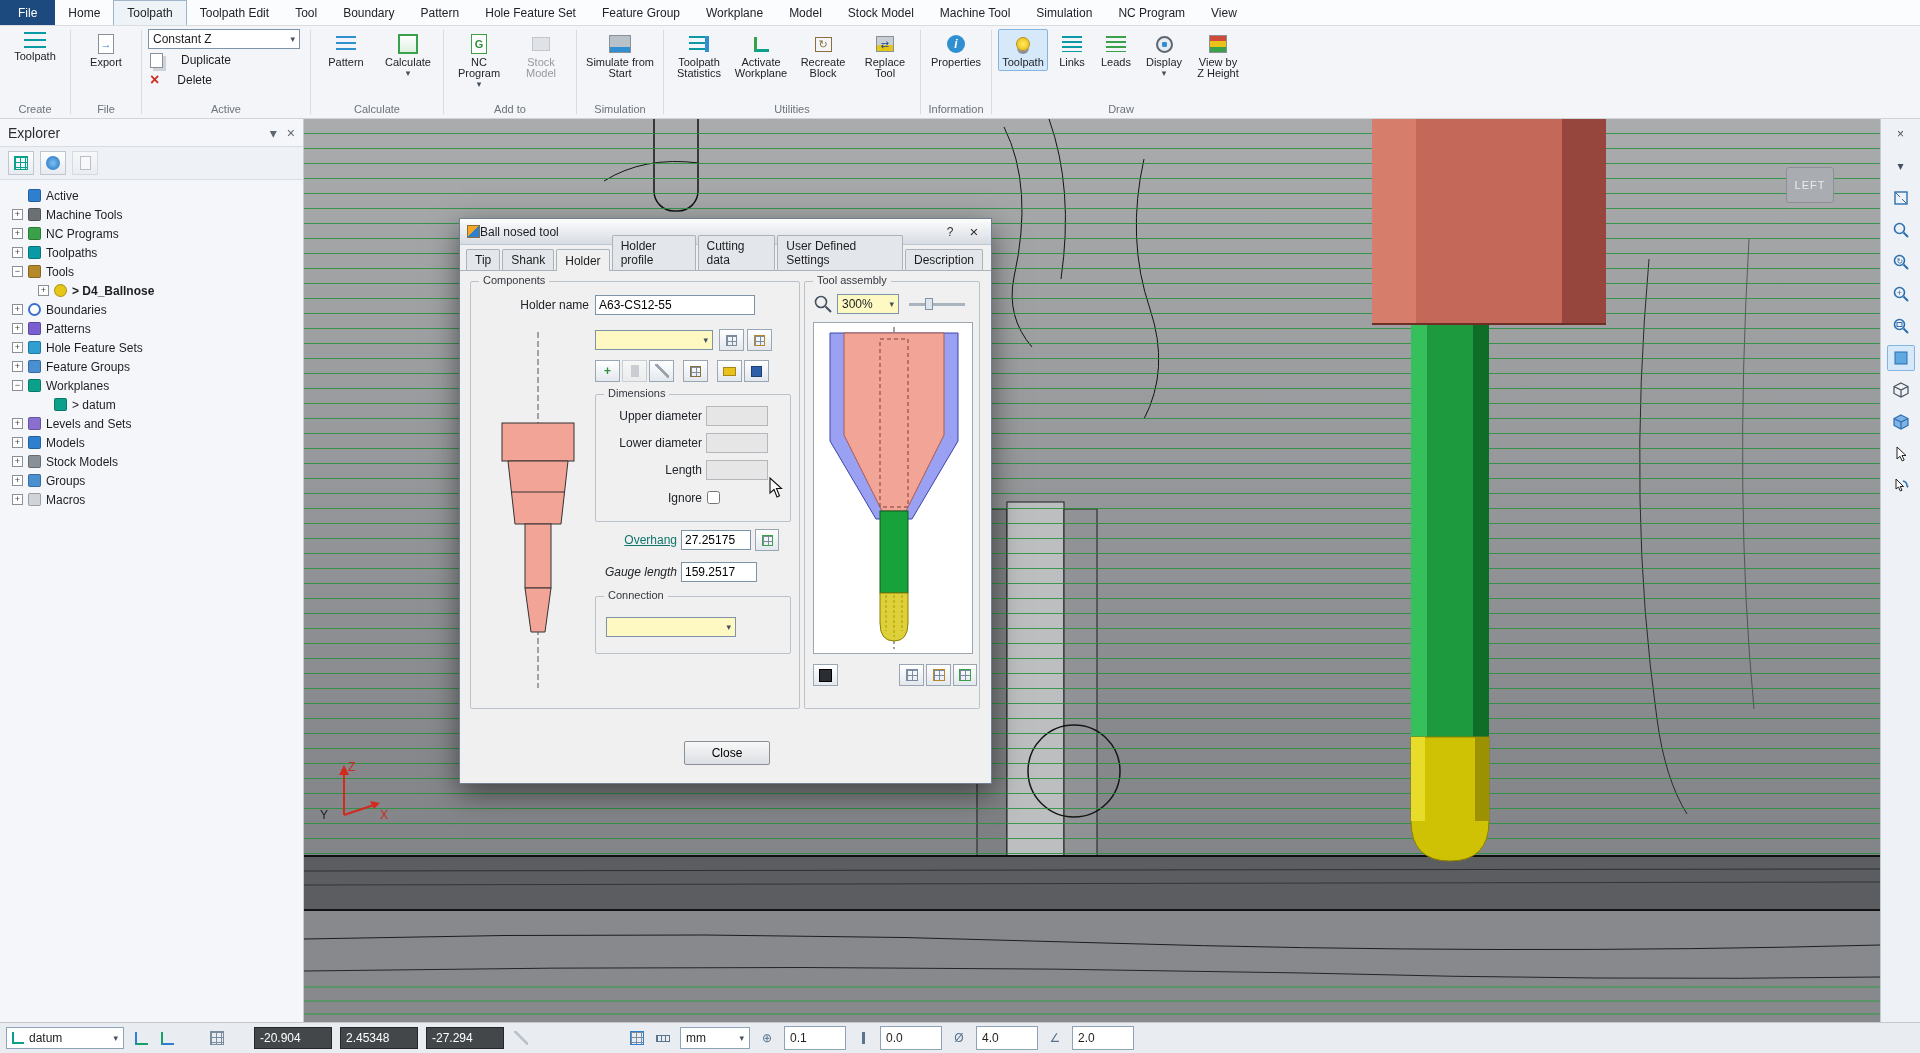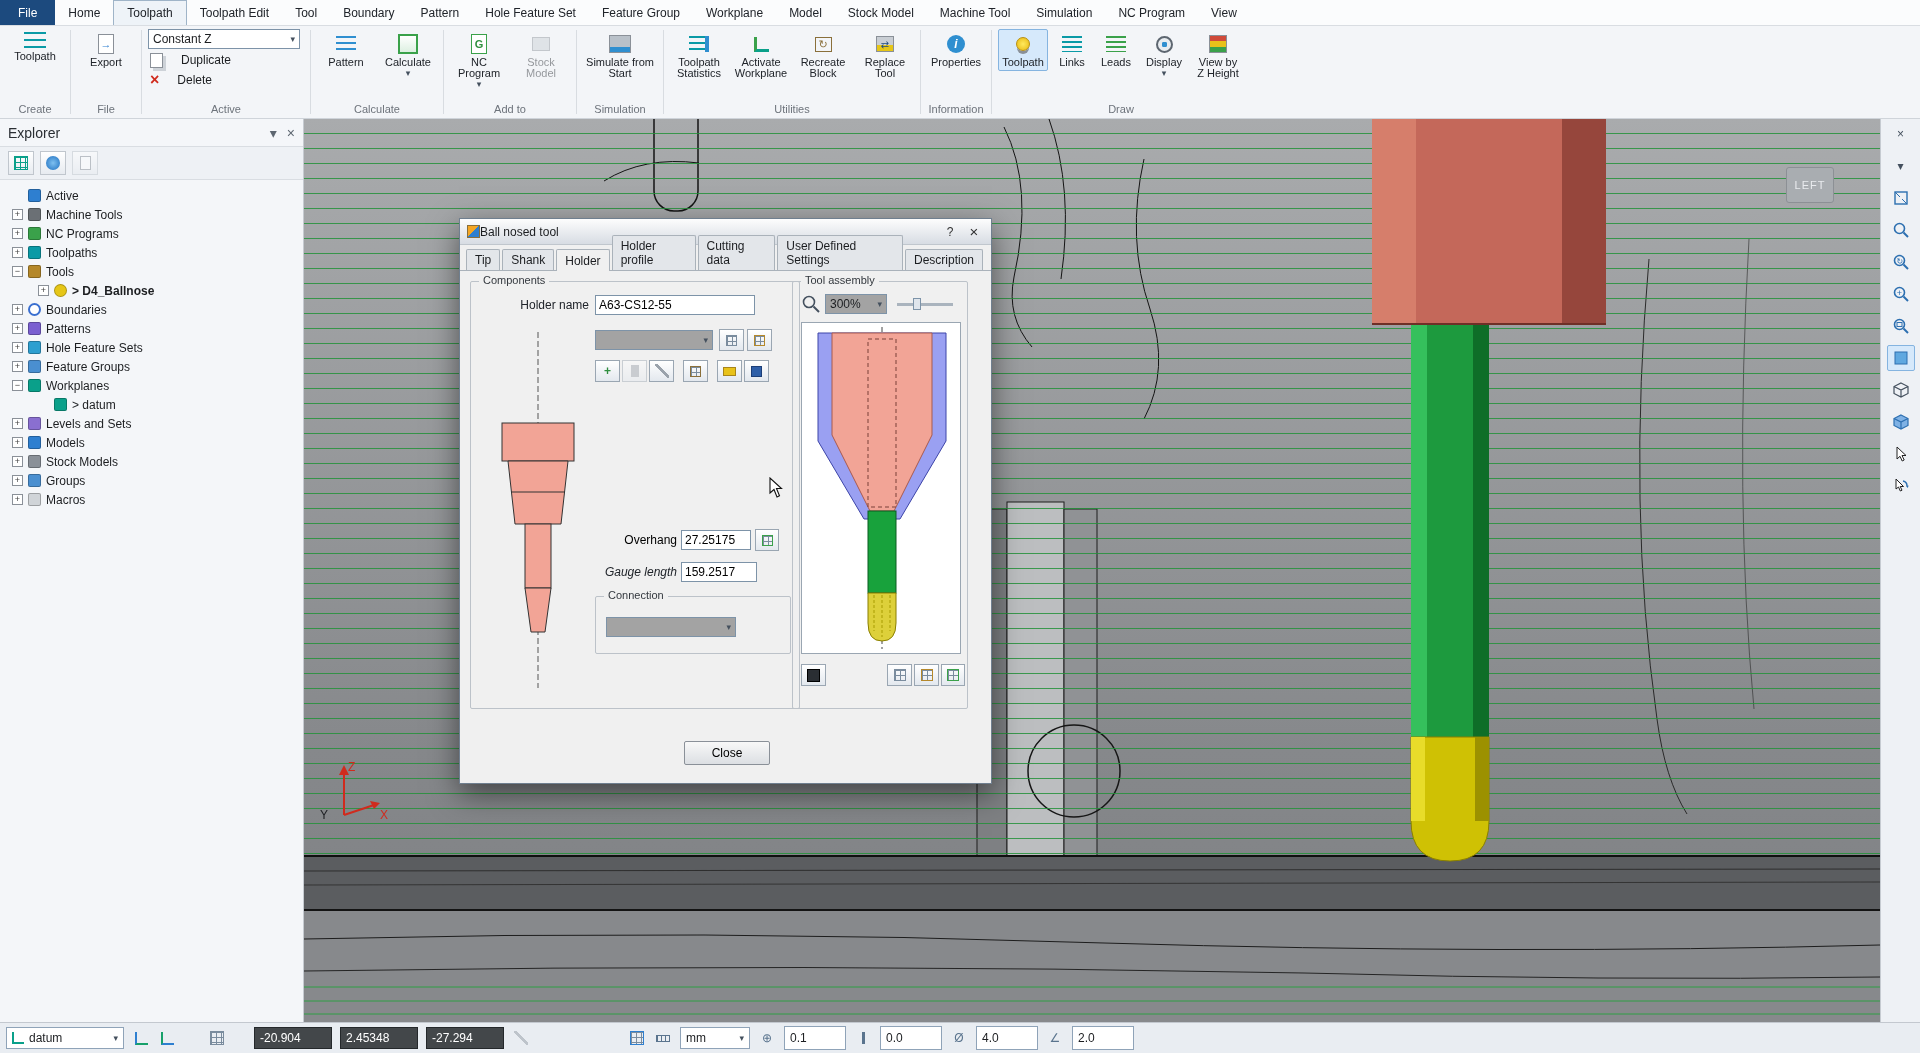--- a/index.html
+++ b/index.html
@@ -93,25 +93,25 @@
   .dico { width:13px; height:13px; background:linear-gradient(135deg,#f5a623 50%,#2e7fd0 50%); border:1px solid #8a6f3a; }
   .dtbtn { width:20px; height:18px; display:flex; align-items:center; justify-content:center; border:1px solid transparent; border-radius:2px; color:#333; }
   .dtabs { display:flex; align-items:flex-end; padding:4px 6px 0 6px; border-bottom:1px solid #aab2ba; height:26px; }
   .dtab { padding:3px 8px; border:1px solid #aab2ba; border-bottom:none; background:#e3e6ea; margin-right:2px; font-size:12px; border-radius:2px 2px 0 0; }
   .dtab.act { background:#f0f0f0; position:relative; top:1px; padding-top:4px; }
   .grpbox { position:absolute; border:1px solid #bcc2c9; border-radius:2px; }
   .grptitle { position:absolute; top:-8px; left:8px; background:#f0f0f0; padding:0 4px; font-size:11px; color:#33383e; }
   .lbl { position:absolute; font-size:12px; color:#20242a; white-space:nowrap; }
   .input { position:absolute; height:20px; background:#fff; border:1px solid #7d93a8; font:12px "Liberation Sans",sans-serif; padding:0 3px; }
   .input:disabled { background:#e6e6e6; border-color:#b4b8bc; }
-  .dcombo { position:absolute; height:20px; background:#a3a3a3; border:1px solid #7d93a8; display:flex; align-items:center; padding:0 4px; }
+  .dcombo { position:absolute; height:20px; background:#fef9c3; border:1px solid #7d93a8; display:flex; align-items:center; padding:0 4px; }
   .dcombo .arrow { margin-left:auto; font-size:9px; color:#44505e; }
   .mini { position:absolute; width:25px; height:22px; border:1px solid #9aa6b2; background:linear-gradient(#ffffff,#e3e8ee); display:flex; align-items:center; justify-content:center; font-size:12px; }
   .mini.dis { opacity:.45; }
-  .link { color:#000000; }
+  .link { color:#0f766e; text-decoration:underline; }
   .closebtn { position:absolute; left:224px; top:522px; width:86px; height:24px; background:linear-gradient(#f8f8f8,#dcdfe3); border:1px solid #8a9098; border-radius:2px; font:12px "Liberation Sans",sans-serif; }
   .panel { position:absolute; background:#fff; border:1px solid #9aa6b2; }
   .slider { position:absolute; width:56px; height:14px; }
   .slider .track { position:absolute; left:0; top:6px; width:56px; height:3px; background:#aab4be; }
   .slider .thumb { position:absolute; left:16px; top:1px; width:8px; height:12px; background:#dfe5ec; border:1px solid #7d93a8; }
   .cursor { position:absolute; z-index:120; }
 </style>
 </head>
 <body>
 
@@ -521,39 +521,50 @@
         <span class="mini" style="left:212px; top:78px;">
             <span class="g-grid" style="width:11px;height:11px;border-color:#8a6f3a;"></span>
           </span>
         <span class="mini" style="left:246px; top:78px;">
             <span style="width:13px;height:9px;background:#e8c21a;border:1px solid #a8851a;display:inline-block;"></span>
           </span>
         <span class="mini" style="left:273px; top:78px;">
             <span style="width:11px;height:11px;background:#2e5fa8;border:1px solid #1c3f78;display:inline-block;"></span>
           </span>
 
+        <div class="grpbox" style="left:124px; top:112px; width:196px; height:128px;">
+          <span class="grptitle" style="background:#f0f0f0;">Dimensions</span>
+          <span class="lbl" style="left:2px; top:14px; width:104px; text-align:right;">Upper diameter</span>
+          <input class="input" style="left: 110px; top: 11px; width: 62px;" disabled="">
+          <span class="lbl" style="left:2px; top:41px; width:104px; text-align:right;">Lower diameter</span>
+          <input class="input" style="left: 110px; top: 38px; width: 62px;" disabled="">
+          <span class="lbl" style="left:2px; top:68px; width:104px; text-align:right;">Length</span>
+          <input class="input" style="left: 110px; top: 65px; width: 62px;" disabled="">
+          <span class="lbl" style="left:2px; top:96px; width:104px; text-align:right;">Ignore</span>
+          <input type="checkbox" style="position: absolute; left: 111px; top: 96px;">
+        </div>
 
         <span class="lbl link" style="left:116px; top:251px; width:90px; text-align:right;">Overhang</span>
         <input class="input" style="left: 210px; top: 248px; width: 70px;" value="27.25175">
         <span class="mini" style="left:284px; top:247px; width:24px;">
             <span class="g-grid" style="width:11px;height:11px;border-color:#3aa14a;"></span>
           </span>
 
         <span class="lbl" style="left:116px; top:283px; width:90px; text-align:right;font-style:italic;">Gauge length</span>
         <input class="input" style="left: 210px; top: 280px; width: 76px;" value="159.2517">
 
         <div class="grpbox" style="left:124px; top:314px; width:196px; height:58px;">
           <span class="grptitle">Connection</span>
           <div class="dcombo" style="left:10px; top:20px; width:130px;">
               <span class="arrow">▾</span>
             </div>
         </div>
       </div>
 
-      <div class="grpbox" style="left:332px; top:62px; width:176px; height:428px;">
+      <div class="grpbox" style="left:344px; top:62px; width:176px; height:428px;">
         <span class="grptitle">Tool assembly</span>
         <svg style="position:absolute; left:8px; top:12px;" width="20" height="20">
           <circle cx="8" cy="8" r="5.5" fill="none" stroke="#44505e" stroke-width="1.6"></circle>
             <line x1="12.5" y1="12.5" x2="18" y2="18" stroke="#44505e" stroke-width="2"></line>
         </svg>
         <div class="dcombo" style="left:32px; top:12px; width:62px;">
           <span>300%</span>
             <span class="arrow">▾</span>
         </div>
         <div class="slider" style="left:104px; top:15px;">

